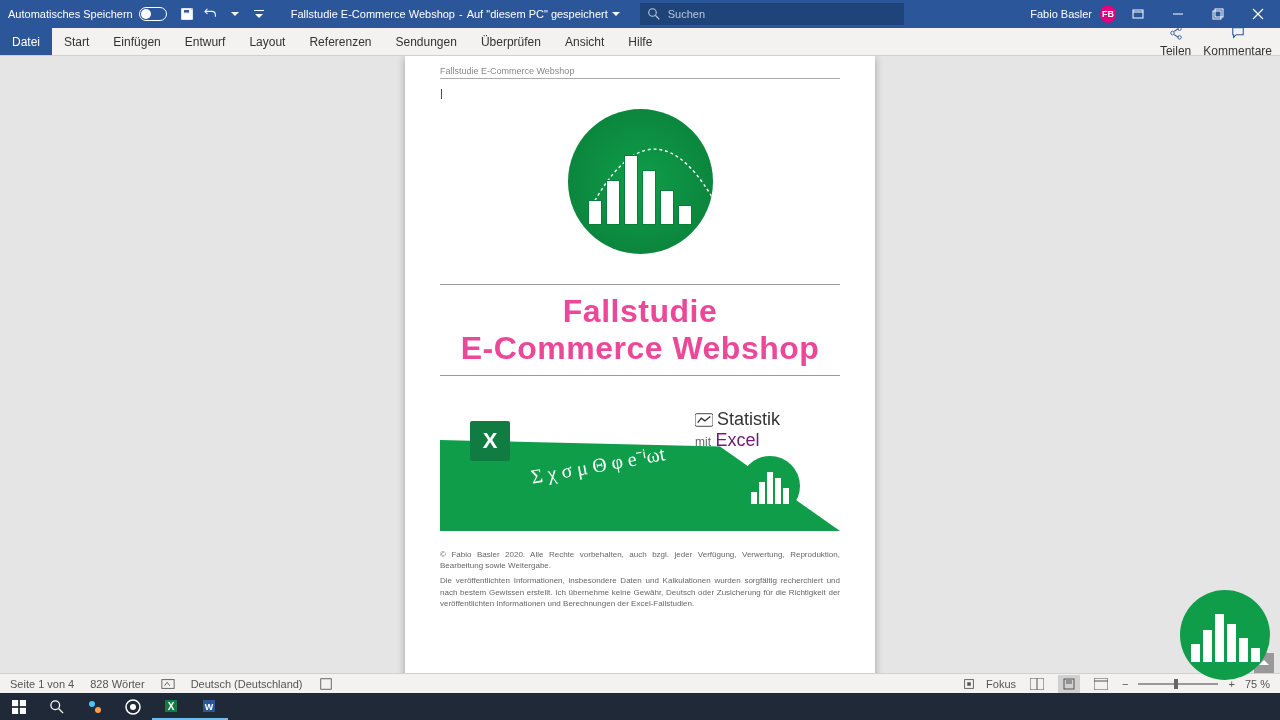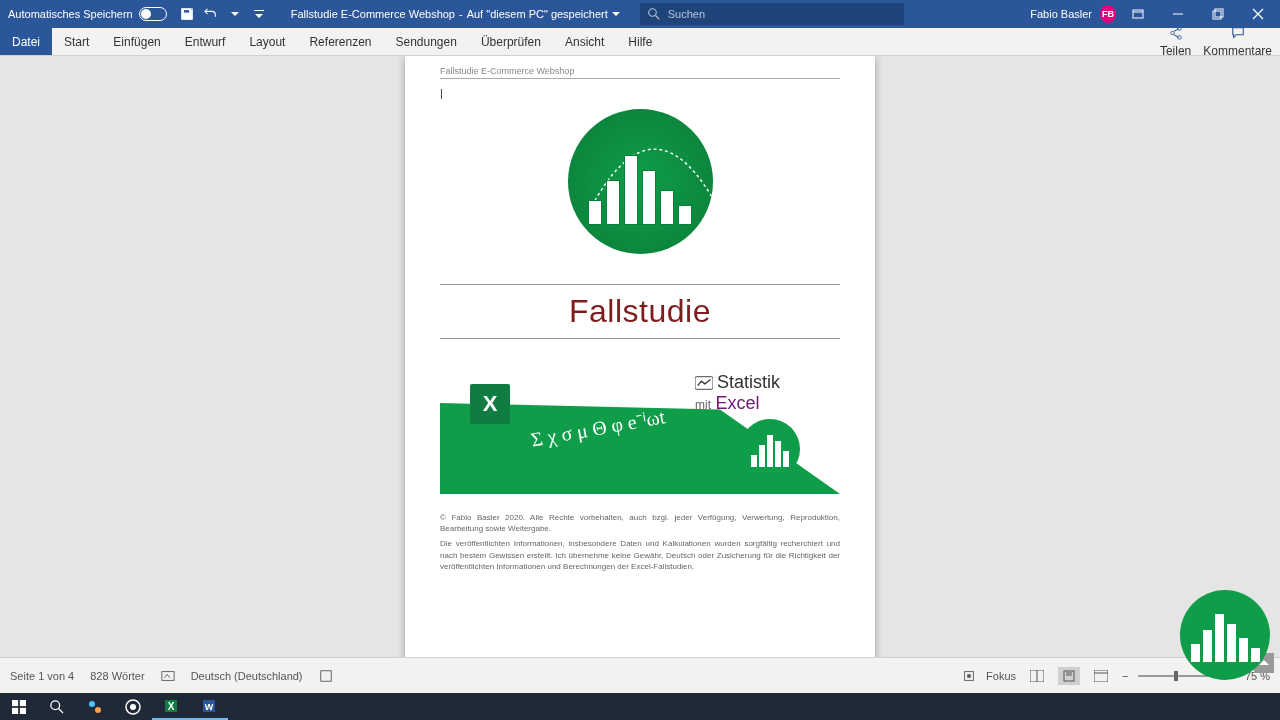--- a/index.html
+++ b/index.html
@@ -32,21 +32,21 @@
 
 
 .logo-circle { width: 145px; height: 145px; margin: 10px auto 30px; position: relative; }
 .circle-bg { width: 100%; height: 100%; border-radius: 50%; background: radial-gradient(circle, #0f9d4a 0%, #0a7d38 100%); position: relative; overflow: hidden; }
 .bars { position: absolute; bottom: 20%; left: 50%; transform: translateX(-50%); display: flex; align-items: flex-end; gap: 4px; }
 .bar { width: 14px; background: #fff; border: 1px solid #0a7d38; }
 .curve { position: absolute; top: 15%; left: 10%; right: 10%; height: 60%; }
 
 
 .divider { border: none; border-top: 1px solid #999; margin: 8px 0; }
-.main-title { text-align: center; font-weight: 400; color: #7f1d1d; }
+.main-title { text-align: center; font-weight: 700; color: #ec4899; }
 .title-line1 { font-size: 32px; letter-spacing: 0.5px; }
 .title-line2 { font-size: 32px; letter-spacing: 0.5px; }
 
 
 .banner { margin-top: 25px; height: 130px; position: relative; background: #fff; overflow: hidden; }
 .banner-green2 { position: absolute; bottom: 0; left: 0; right: 0; height: 100%; background: #0f9d4a; clip-path: polygon(0 30%, 0 100%, 100% 100%, 70% 35%); }
 .excel-icon { position: absolute; left: 30px; top: 20px; width: 40px; height: 40px; background: #107c41; display: flex; align-items: center; justify-content: center; color: #fff; font-weight: bold; font-size: 22px; border-radius: 2px; }
 .greek { position: absolute; left: 90px; top: 50px; color: #fff; font-size: 20px; font-family: serif; transform: rotate(-10deg); }
 .stat-text { position: absolute; right: 60px; top: 8px; text-align: left; color: #333; }
 .stat-text .l1 { font-size: 18px; display: flex; align-items: center; gap: 4px; }
@@ -57,21 +57,21 @@
 
 
 .copyright { margin-top: 18px; font-size: 8px; color: #666; text-align: justify; line-height: 1.4; }
 .copyright p { margin-bottom: 4px; }
 
 
 .float-logo { position: absolute; right: 10px; bottom: 40px; width: 90px; height: 90px; border-radius: 50%; background: #0f9d4a; display: flex; align-items: flex-end; justify-content: center; padding-bottom: 18px; gap: 3px; z-index: 10; }
 .float-logo .fb { width: 9px; background: #fff; }
 
 
-.status-bar { position: absolute; bottom: 27px; left: 0; right: 0; height: 36px; background: #f3f2f1; border-top: 1px solid #d0d0d0; display: flex; align-items: center; font-size: 11px; color: #555; padding: 0 10px; gap: 16px; }
+.status-bar { position: absolute; bottom: 27px; left: 0; right: 0; height: 20px; background: #f3f2f1; border-top: 1px solid #d0d0d0; display: flex; align-items: center; font-size: 11px; color: #555; padding: 0 10px; gap: 16px; }
 .status-right { margin-left: auto; display: flex; align-items: center; gap: 10px; }
 .view-btn { width: 22px; height: 18px; display: flex; align-items: center; justify-content: center; cursor: pointer; }
 .view-btn.active { background: #d0d0d0; }
 .zoom-slider { width: 80px; height: 2px; background: #999; position: relative; }
 .zoom-slider::after { content: ""; position: absolute; left: 45%; top: -4px; width: 4px; height: 10px; background: #666; }
 
 
 .taskbar { position: absolute; bottom: 0; left: 0; right: 0; height: 27px; background: #1f2937; display: flex; align-items: center; }
 .task-btn { width: 38px; height: 27px; display: flex; align-items: center; justify-content: center; cursor: pointer; color: #fff; }
 .task-btn.active { border-bottom: 2px solid #76b9ed; }
@@ -221,20 +221,21 @@
           <div class="bar" style="height:55px"></div>
           <div class="bar" style="height:35px"></div>
           <div class="bar" style="height:20px"></div>
         </div>
       </div>
     </div>
 
     <hr class="divider">
     <div class="main-title">
       <div class="title-line1">Fallstudie</div>
+      <div class="title-line2">E-Commerce Webshop</div>
 
     </div>
     <hr class="divider">
 
     <div class="banner">
       <div class="banner-green2"></div>
       <div class="excel-icon">
           <span>X</span>
         </div>
       <div class="greek">Σ χ σ μ Θ φ e⁻ⁱωt</div>

